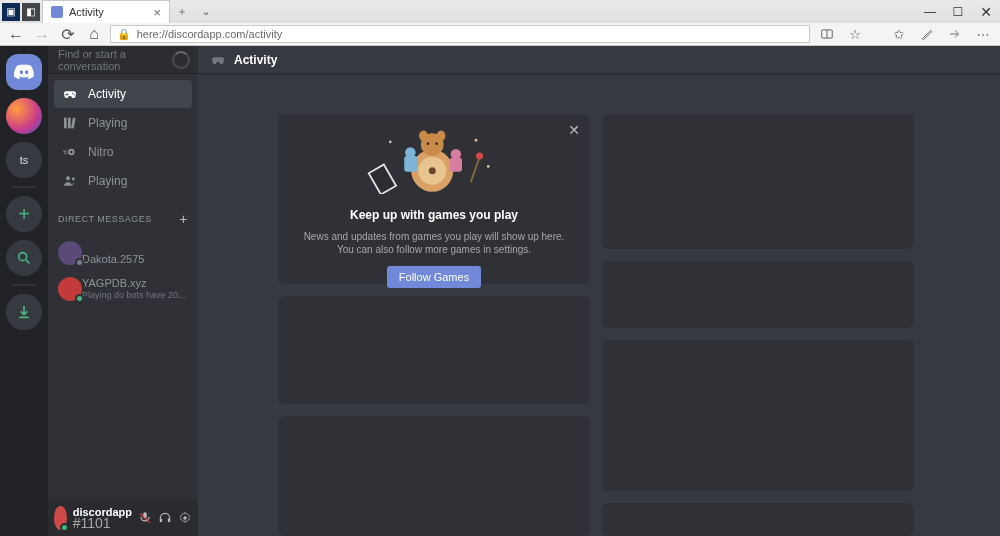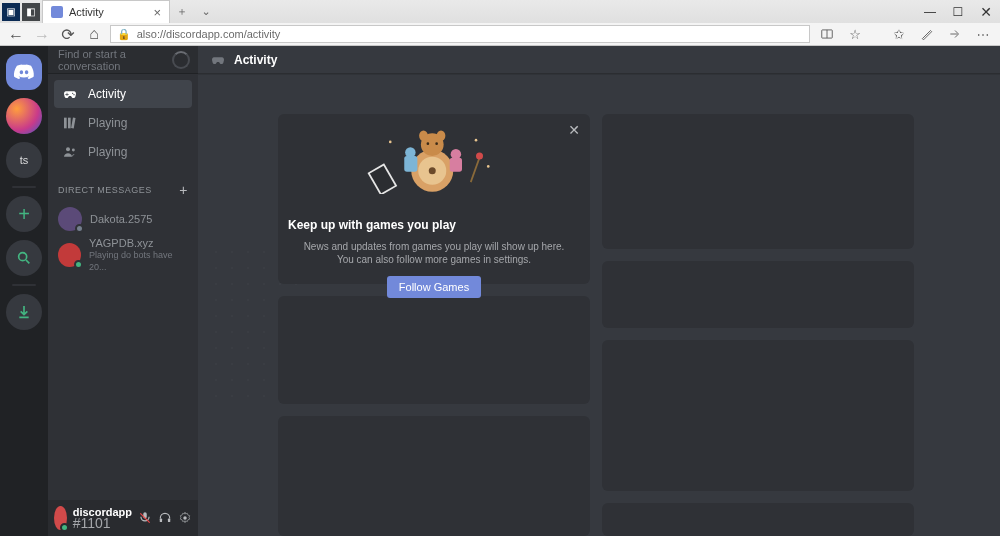--- a/index.html
+++ b/index.html
@@ -49,21 +49,21 @@
   .chsearch { height:28px; margin:0; padding:0 10px; display:flex; align-items:center; font-size:11px; color:#72767d; background:#2b2d31; border-bottom:1px solid #202225; position:relative;}
   .chsearch .ring { position:absolute; right:8px; width:18px; height:18px; border:2px solid #484b51; border-radius:50%; border-top-color:#6a6d73;}
   .navlist { padding:6px; display:flex; flex-direction:column; gap:1px;}
   .navitem { height:28px; border-radius:4px; display:flex; align-items:center; gap:10px; padding:0 8px; font-size:12px; color:#8e9297;}
   .navitem.active { background:#40444b; color:#fff;}
   .navitem .navicon { width:16px; height:16px; display:flex; align-items:center; justify-content:center;}
   .navitem .navicon svg { width:16px; height:16px; fill:#8e9297;}
   .navitem.active .navicon svg { fill:#fff;}
   .dmheader { padding:10px 10px 4px 10px; font-size:9px; letter-spacing:0.5px; color:#8e9297; display:flex; align-items:center; justify-content:space-between;}
   .dmlist { padding:0 6px; display:flex; flex-direction:column; gap:2px;}
-  .dmitem { height:34px; border-radius:4px; display:flex; align-items:center; gap:8px; padding:0 4px; color:#8e9297; font-size:11px;}
+  .dmitem { height:34px; border-radius:4px; display:flex; align-items:flex-end; padding:0 4px; color:#8e9297; font-size:11px;}
   .dmavatar { width:24px; height:24px; border-radius:50%; background:#5b4a78; position:relative;}
   .dm2 .dmavatar { background:#c23a3a;}
   .statusdot { position:absolute; right:-2px; bottom:-2px; width:9px; height:9px; border-radius:50%; border:2px solid #2f3136;}
   .online { background:#43b581;}
   .dmtext { line-height:12px;}
   .dmsub { font-size:9px; color:#72767d;}
   .chspacer { flex:1;}
   .userbar { height:36px; background:#292b2f; display:flex; align-items:center; padding:0 6px; gap:6px;}
   .uavatar { width:24px; height:24px; border-radius:50%; background:#d14a4a; position:relative;}
   .uavatar .statusdot { border-color:#292b2f;}
@@ -81,21 +81,21 @@
           background-image: radial-gradient(#3c3f45 1.5px, transparent 1.5px);
           background-size:16px 16px; opacity:0.6;}
   .grid { position:absolute; inset:0; padding:40px 34px 0 80px; display:flex; gap:12px;}
   .colL { width:312px; display:flex; flex-direction:column; gap:12px;}
   .colR { width:312px; display:flex; flex-direction:column; gap:12px;}
   .card { background:#2f3136; border-radius:6px;}
   .hero { height:170px; position:relative; padding:10px;}
   .hero .close { position:absolute; right:10px; top:8px; color:#b9bbbe; font-size:14px;}
   .heroimg { height:70px; display:flex; align-items:flex-end; justify-content:center; }
   .heroimg svg { width:140px; height:64px;}
-  .herot { font-size:12px; color:#fff; font-weight:600; margin-top:24px;}
+  .herot { text-align:center; font-size:12px; color:#fff; font-weight:600; margin-top:14px;}
   .herod { text-align:center; font-size:10px; color:#a5a7ab; margin-top:8px; line-height:13px; padding:0 10px;}
   .herobtn { display:block; margin:10px auto 0 auto; background:#7289da; color:#fff; font-size:11px; border:none; border-radius:3px; padding:5px 12px;}
   .ph { background:#2f3136; border-radius:6px;}
   .phL1 { height:194px;}
   .phL2 { height:214px;}
   .phR1 { height:170px;}
   .phR2 { height:84px;}
   .phR3 { height:190px;}
   .phR4 { height:42px;}
 </style>
@@ -122,21 +122,21 @@
     <div class="winbtn close">✕</div>
   </div>
 
   <div class="addrbar">
     <div class="navbtn">←</div>
     <div class="navbtn disabled">→</div>
     <div class="navbtn">⟳</div>
     <div class="navbtn">⌂</div>
     <div class="urlfield">
       <span class="lock">🔒</span>
-      <span>also://discordapp.com/activity</span>
+      <span>here://discordapp.com/activity</span>
     </div>
     <div class="iconbtn">
         <svg viewBox="0 0 24 24">
           <rect x="3" y="5" width="18" height="14" rx="1"></rect>
           <line x1="12" y1="5" x2="12" y2="19"></line>
         </svg>
       </div>
     <div class="iconbtn">☆</div>
     <div style="width:10px"></div>
     <div class="iconbtn">✩</div>
@@ -196,20 +196,31 @@
         </div>
         <div class="navitem">
           <span class="navicon">
               <svg viewBox="0 0 24 24">
                 <rect x="3" y="4" width="4" height="16"></rect>
                 <rect x="9" y="4" width="4" height="16"></rect>
                 <rect x="15" y="4" width="4" height="16" transform="rotate(10 17 12)"></rect>
               </svg>
             </span>
           <span>Playing</span>
+        </div>
+        <div class="navitem">
+          <span class="navicon">
+              <svg viewBox="0 0 24 24">
+                <circle cx="14" cy="12" r="5"></circle>
+                <circle cx="14" cy="12" r="2" fill="#2f3136"></circle>
+                <rect x="2" y="10" width="5" height="1.5"></rect>
+                <rect x="3" y="13" width="4" height="1.5"></rect>
+              </svg>
+            </span>
+          <span>Nitro</span>
         </div>
         <div class="navitem">
           <span class="navicon">
               <svg viewBox="0 0 24 24">
                 <circle cx="9" cy="8" r="3"></circle>
                 <path d="M3 19c0-3 3-5 6-5s6 2 6 5"></path>
                 <circle cx="17" cy="9" r="2.2"></circle>
                 <path d="M15 19c0-2 1.5-4 4-4"></path> 
               </svg>
             </span>

